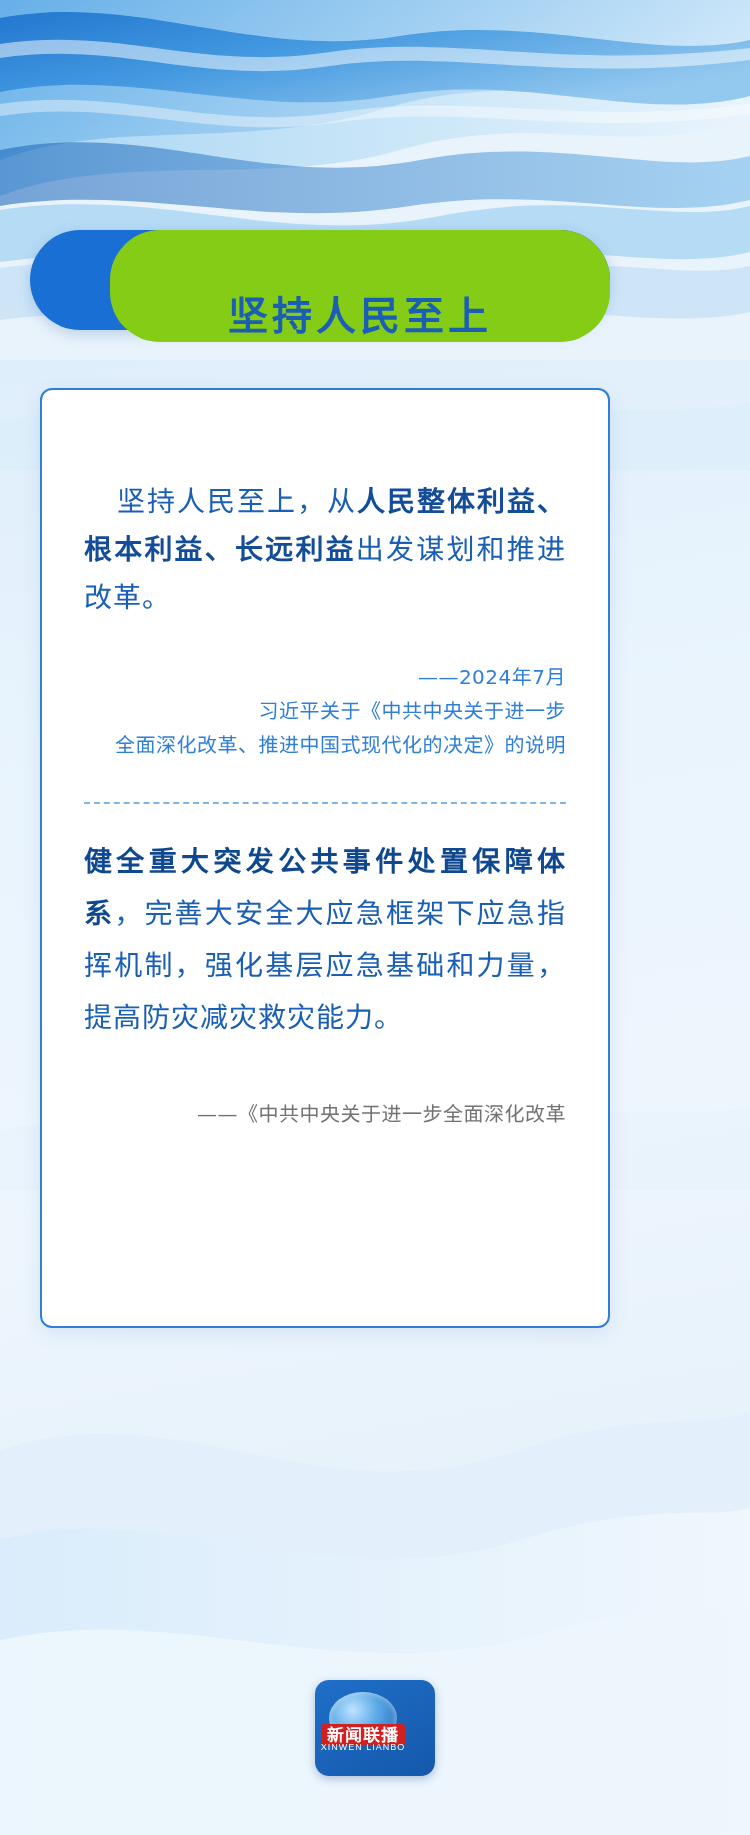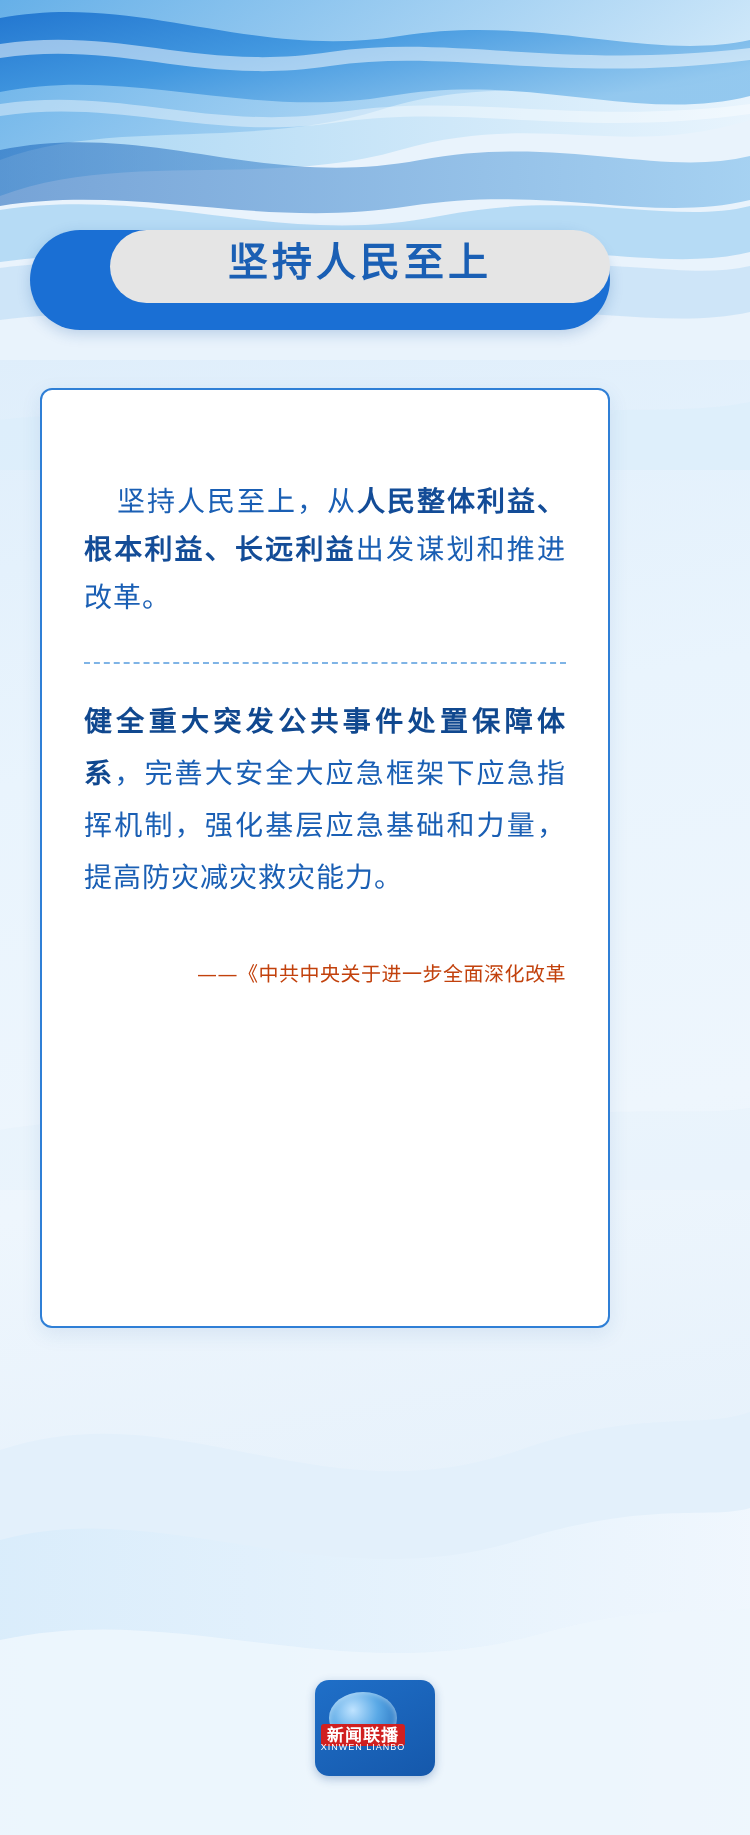--- a/index.html
+++ b/index.html
@@ -89,25 +89,25 @@
     height: 100px;
     border-radius: 50px;
     background: #1a6fd4;
     box-shadow: 0 4px 14px rgba(20, 80, 160, .22);
   }
   .title-pill-inner {
     position: absolute;
     top: 0;
     left: 80px;
     width: 500px;
-    height: 73px;
+    height: 112px;
     border-radius: 50px;
-    background: #e5e5e5;
+    background: #84cc16;
     display: flex;
-    align-items: flex-start;
+    align-items: flex-end;
     justify-content: center;
   }
   .title-text {
     font-family: "DejaVu Sans", sans-serif;
     font-size: 40px;
     font-weight: bold;
     letter-spacing: 4px;
     color: #1a5fb4;
   }
 
@@ -164,21 +164,21 @@
     text-align: justify;
     letter-spacing: 1px;
   }
   .para-2 b { font-weight: bold; color: #10488f; }
 
   .source-2 {
     margin-top: 50px;
     font-family: "DejaVu Sans", sans-serif;
     font-size: 20px;
     line-height: 36px;
-    color: #c2410c;
+    color: #737373;
     text-align: right;
     letter-spacing: .5px;
   }
 
   
   .footer {
     position: absolute;
     left: 0;
     top: 1680px;
     width: 750px;
@@ -296,20 +296,25 @@
       <span class="title-text">坚持人民至上</span>
     </div>
   </div>
 
   <div class="card">
 
     <p class="para">
       <span class="lead-indent"></span><span>坚持人民至上，从</span><b>人民整体利益、根本利益、长远利益</b><span>出发谋划和推进改革。</span>
     </p>
 
+    <div class="source">
+      <div>——2024年7月</div>
+      <div>习近平关于《中共中央关于进一步</div>
+      <div>全面深化改革、推进中国式现代化的决定》的说明</div>
+    </div>
 
     <div class="divider"></div>
 
     <p class="para-2">
       <span class="lead-indent"></span><b>健全重大突发公共事件处置保障体系</b><span>，完善大安全大应急框架下应急指挥机制，强化基层应急基础和力量，提高防灾减灾救灾能力。</span>
     </p>
 
     <div class="source-2">
       <div>——《中共中央关于进一步全面深化改革</div>
     </div>

